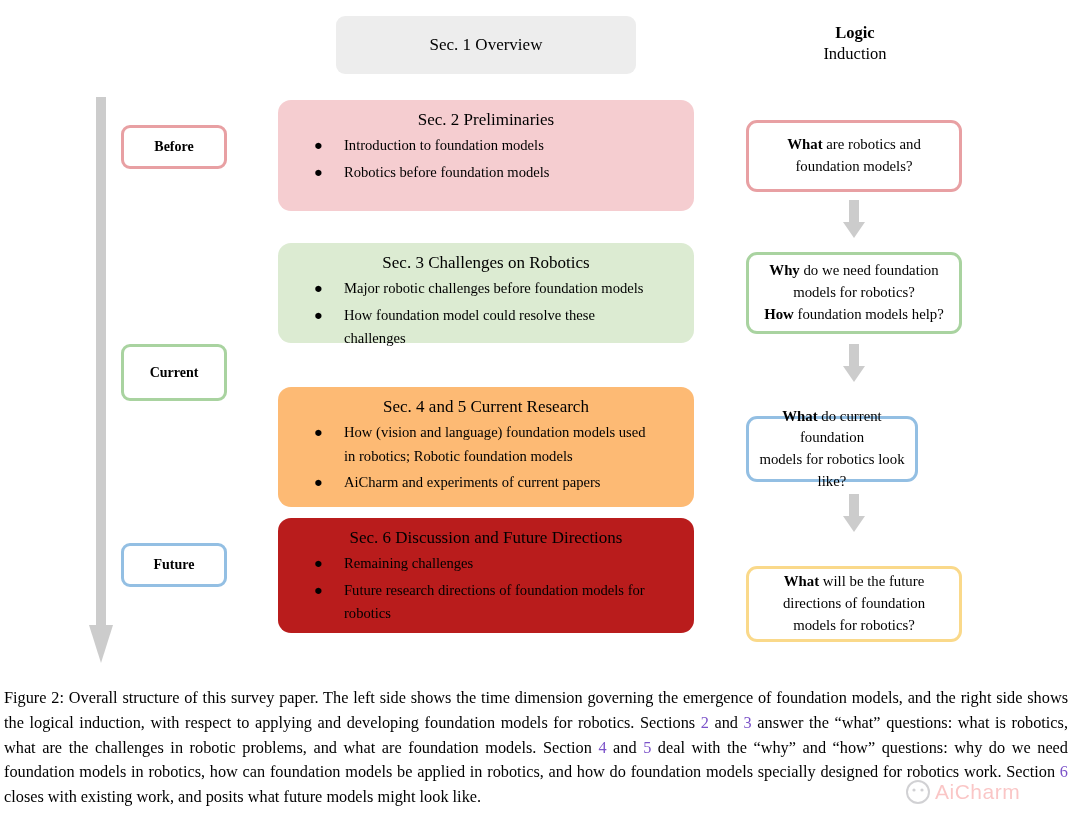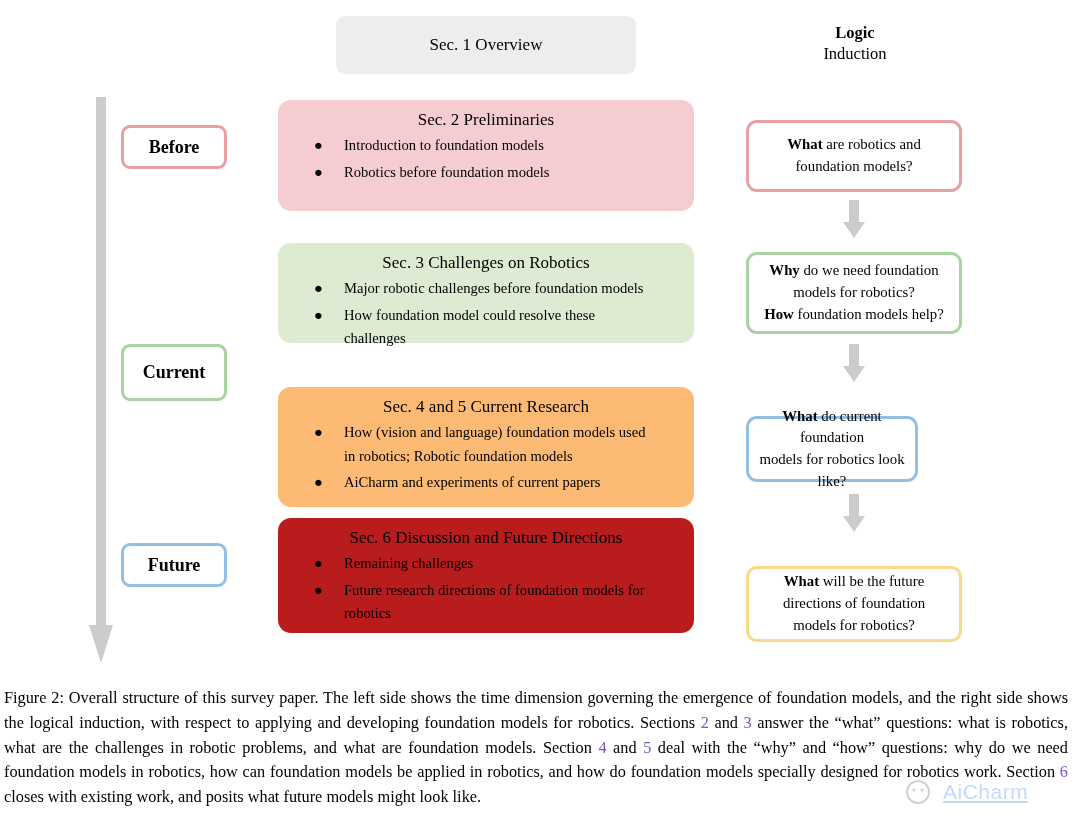--- a/index.html
+++ b/index.html
@@ -52,21 +52,21 @@
   
   .time-badge {
     position: absolute;
     box-sizing: border-box;
     background: #ffffff;
     border-radius: 9px;
     display: flex;
     align-items: center;
     justify-content: center;
     font-weight: bold;
-    font-size: 18px;
+    font-size: 14px;
     border-width: 3px;
     border-style: solid;
   }
   #badge-before  { left: 121px; top: 125px; width: 106px; height: 44px; border-color: #E8A0A3; }
   #badge-current { left: 121px; top: 344px; width: 106px; height: 57px; border-color: #A9D3A0; }
   #badge-future  { left: 121px; top: 543px; width: 106px; height: 44px; border-color: #93BFE3; }
 
   
   #overview-box {
     position: absolute;
@@ -177,24 +177,23 @@
     width: 170px;
     height: 34px;
     display: flex;
     align-items: center;
     opacity: 0.30;
     pointer-events: none;
   }
   #watermark .wm-text {
     font-family: "Liberation Sans", sans-serif;
     font-size: 21px;
-    color: #3b82f6;
+    color: #ef4444;
     letter-spacing: 0.5px;
-    margin-left: 12px;
-    text-decoration: underline;
+    margin-left: 4px;
   }
 </style>
 </head>
 <body>
 
 <div class="figure">
 
 
   <div class="col-header" id="logic-header">
     <span class="h-main">Logic</span>

